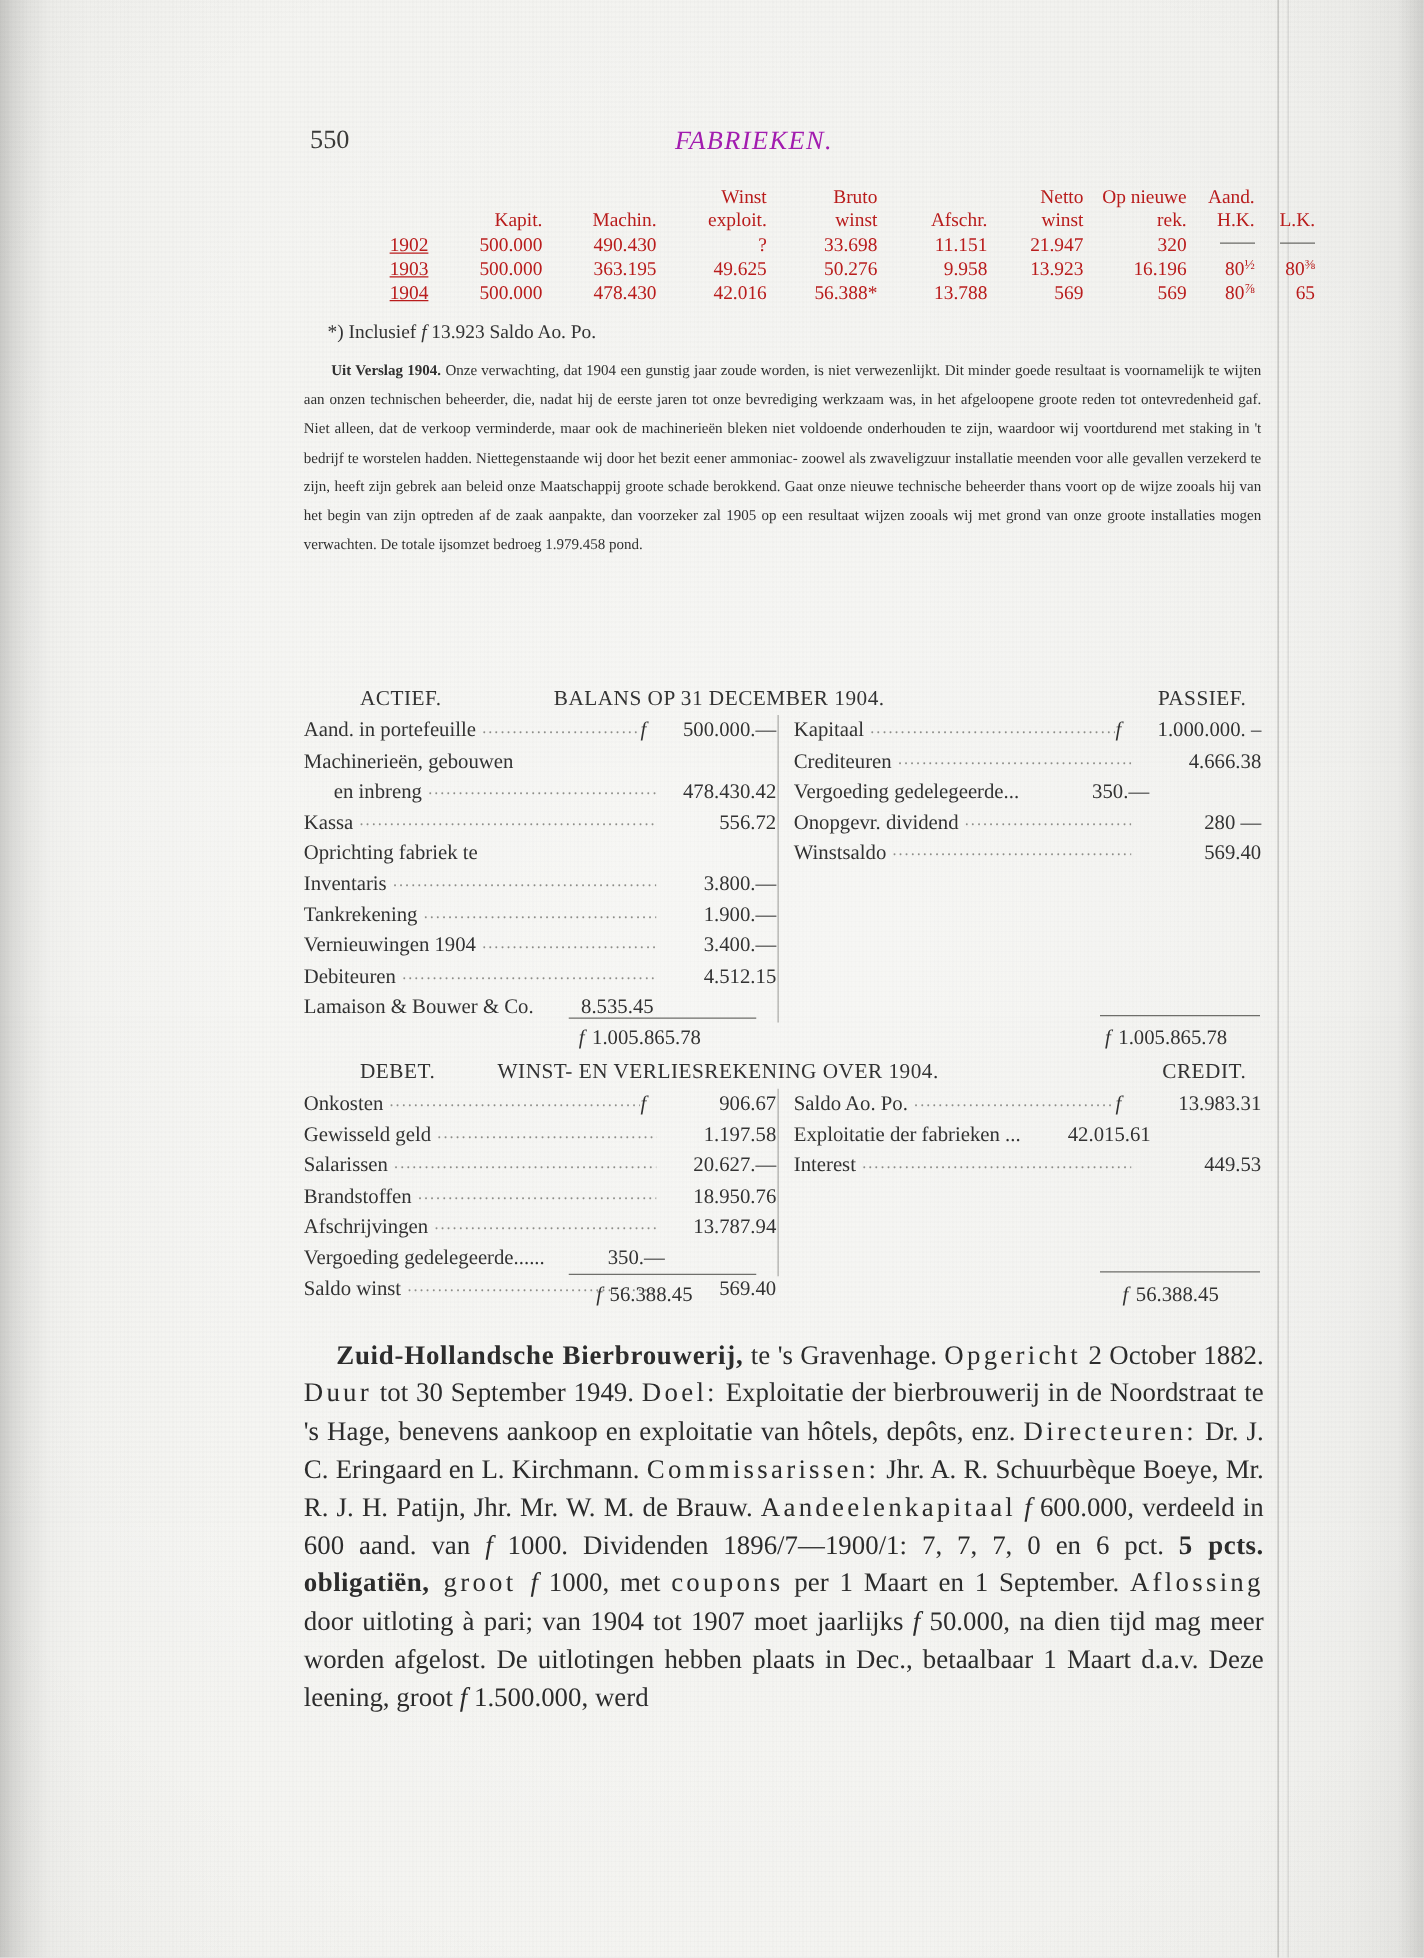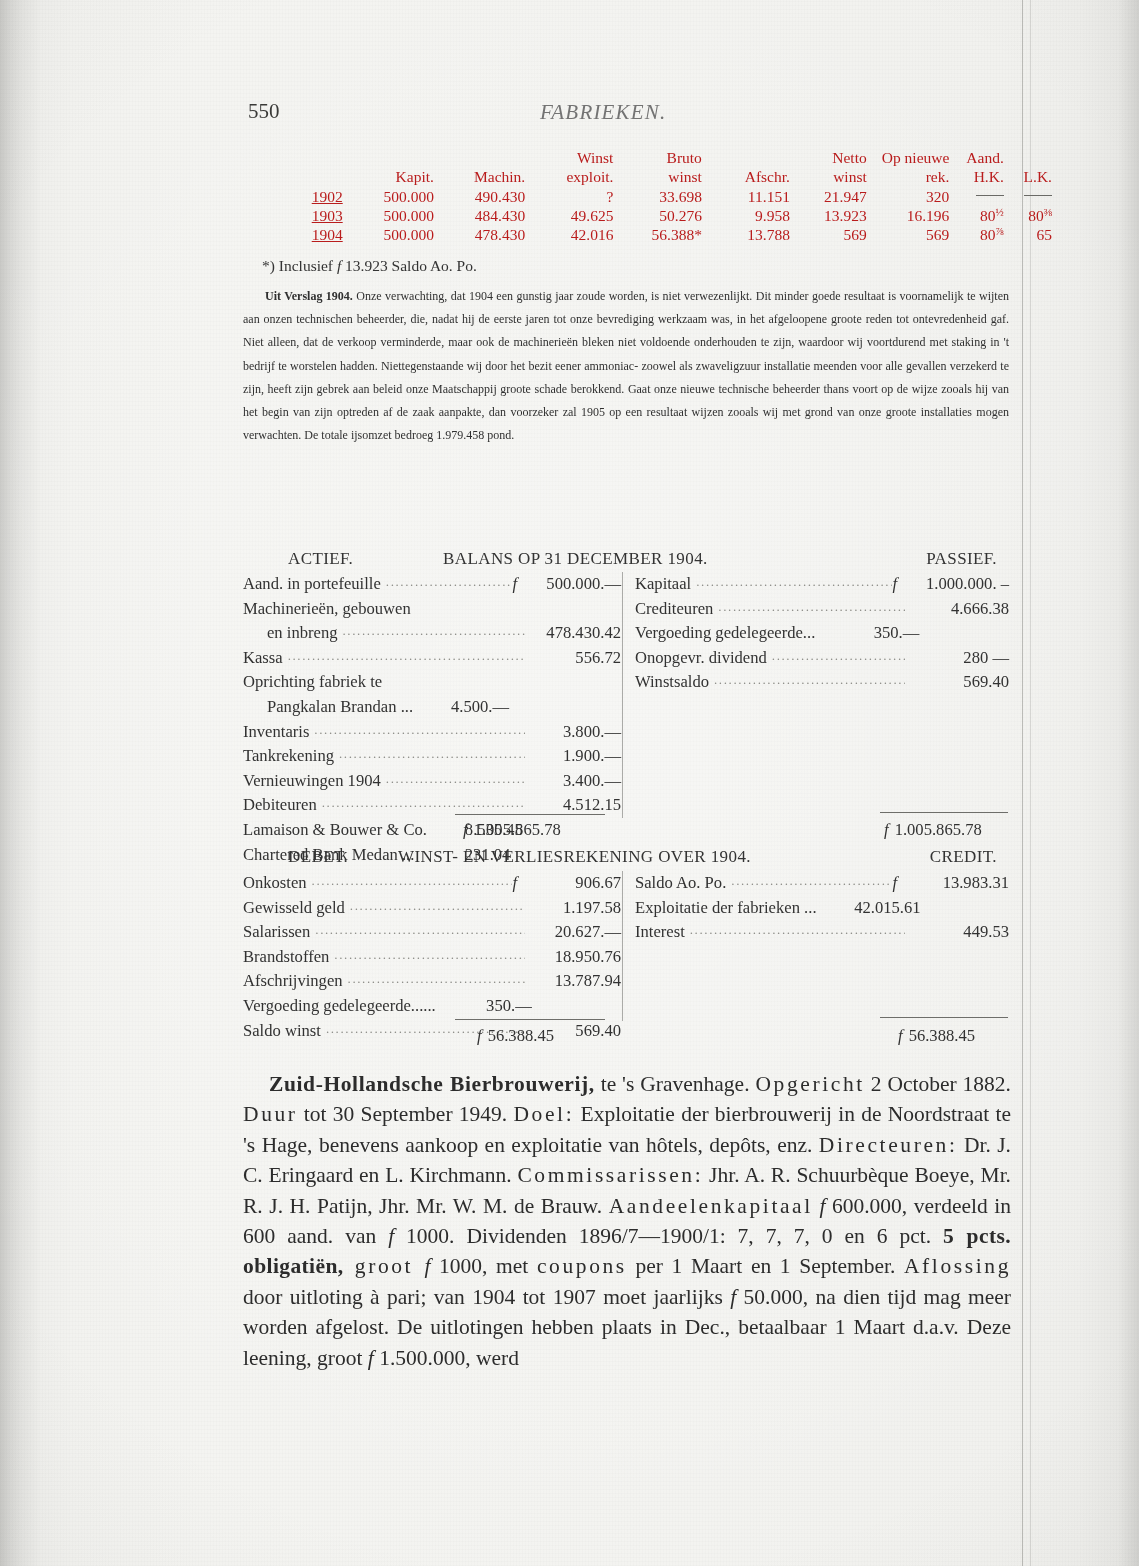--- a/index.html
+++ b/index.html
@@ -38,21 +38,21 @@
   #rightrule2{
     position:absolute;left:1030px;top:0;width:1px;height:1566px;
     background:rgba(150,150,145,.30);
   }
 
   .content{position:absolute;left:0;top:0;width:1139px;height:1566px;
            color:#2f2f2e;}
 
   
   .folio{position:absolute;left:248px;top:99px;font-size:21px;color:#3a3a38;}
-  .runhead{position:absolute;left:540px;top:100px;font-size:21px;font-style:italic;letter-spacing:1.2px;color:#737373;}
+  .runhead{position:absolute;left:540px;top:100px;font-size:21px;font-style:italic;letter-spacing:1.2px;color:#a21caf;}
 
   
   .stats{position:absolute;left:259px;top:148px;width:765px;
          font-size:15.5px;color:#b91c1c;margin-left:28px;}
   .stats table{border-collapse:collapse;width:100%;}
   .stats td,.stats th{padding:0;font-weight:normal;text-align:right;
         line-height:19px;white-space:nowrap;}
   .stats th{font-size:15.5px;}
   .stats .yr{text-align:right;width:58px;text-decoration:underline;}
   .c-kap{width:95px;}
@@ -166,21 +166,21 @@
         <td>11.151</td>
         <td>21.947</td>
         <td>320</td>
         <td><span class="dash"></span></td>
         <td><span class="dash"></span></td>
       </tr>
 
       <tr>
         <td class="yr">1903</td>
         <td>500.000</td>
-        <td>484.430</td>
+        <td>363.195</td>
         <td>49.625</td>
         <td>50.276</td>
         <td>9.958</td>
         <td>13.923</td>
         <td>16.196</td>
         <td><span>80</span><span class="frac">½</span></td>
         <td><span>80</span><span class="frac">⅜</span></td>
       </tr>
 
       <tr>
@@ -239,24 +239,20 @@
         </div>
         <div class="row">
           <span class="lbl">Kassa</span>
           <span class="lead">............................................................</span>
           <span class="amt amtL">556.72</span>
         </div>
         <div class="row nolead">
           <span class="lbl">Oprichting    fabriek    te</span>
           <span class="amt amtL"></span>
         </div>
-        <div class="row nolead">
-          <span class="lbl indent">Pangkalan  Brandan  ...</span>
-          <span class="amt amtL">4.500.—</span>
-        </div>
         <div class="row">
           <span class="lbl">Inventaris</span>
           <span class="lead">............................................................</span>
           <span class="amt amtL">3.800.—</span>
         </div>
         <div class="row">
           <span class="lbl">Tankrekening</span>
           <span class="lead">............................................................</span>
           <span class="amt amtL">1.900.—</span>
         </div>
@@ -266,24 +262,20 @@
           <span class="amt amtL">3.400.—</span>
         </div>
         <div class="row">
           <span class="lbl">Debiteuren</span>
           <span class="lead">............................................................</span>
           <span class="amt amtL">4.512.15</span>
         </div>
         <div class="row nolead">
           <span class="lbl">Lamaison &amp; Bouwer &amp; Co.</span>
           <span class="amt amtL">8.535.45</span>
-        </div>
-        <div class="row nolead">
-          <span class="lbl">Chartered Bank Medan ...</span>
-          <span class="amt amtL">231.04</span>
         </div>
       </div>
     <div class="colR" id="balansR">
         <div class="row">
           <span class="lbl">Kapitaal</span>
           <span class="lead">............................................................</span>
           <span class="fsym">f</span>
           <span class="amt amtR">1.000.000. –</span>
         </div>
         <div class="row">

